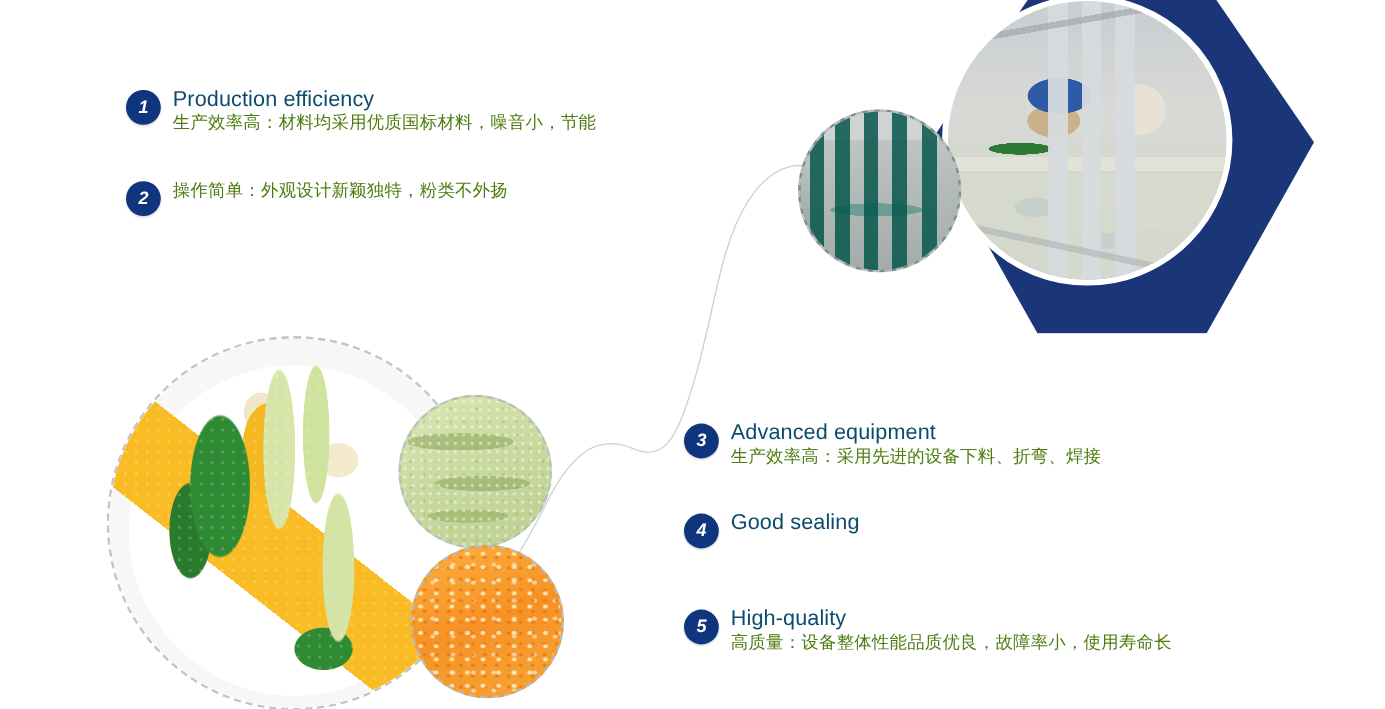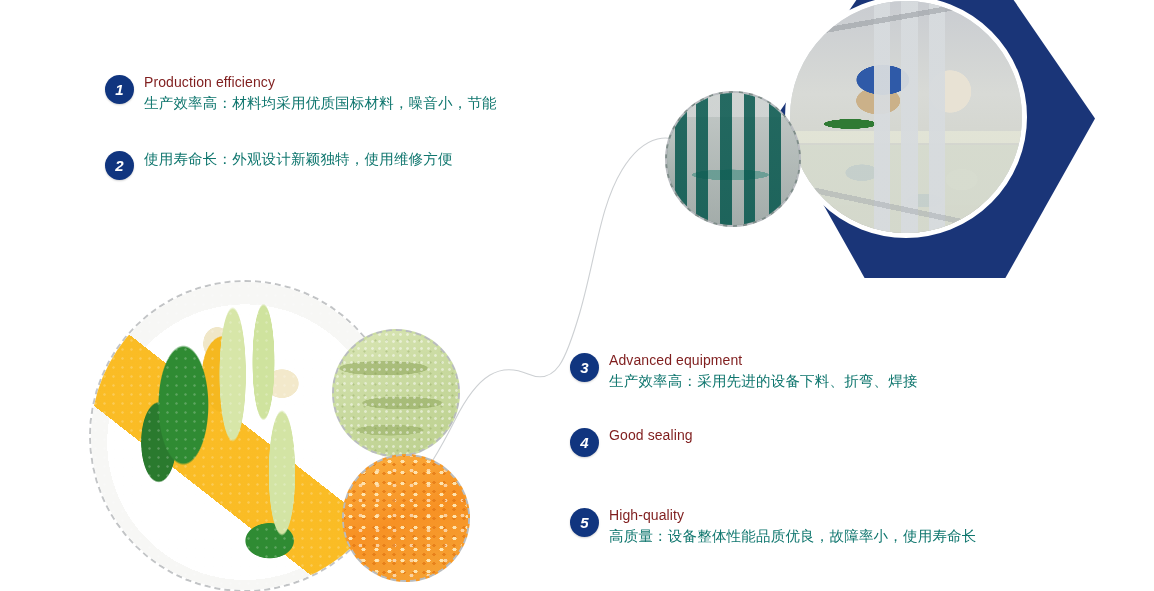--- a/index.html
+++ b/index.html
@@ -42,28 +42,28 @@
     line-height: 1;
     margin-top: 3px;
     box-shadow: 0 1px 2px rgba(0,0,0,0.18);
     user-select: none;
   }
   .feature-text {
     display: flex;
     flex-direction: column;
   }
   .feature-en {
-    color: #7f1d1d;
-    font-size: 14px;
+    color: #0c4a6e;
+    font-size: 18px;
     line-height: 20px;
     white-space: nowrap;
     letter-spacing: 0.1px;
   }
   .feature-cn {
-    color: #0f766e;
+    color: #4d7c0f;
     font-size: 14.5px;
     line-height: 22px;
     white-space: nowrap;
     letter-spacing: 0.2px;
   }
 
   
   #item-1 { left: 105px; top: 72px; }
   #item-2 { left: 105px; top: 148px; }
   #item-3 { left: 570px; top: 350px; }
@@ -334,21 +334,21 @@
     <div class="badge">1</div>
     <div class="feature-text">
       <div class="feature-en">Production efficiency</div>
       <div class="feature-cn">生产效率高：材料均采用优质国标材料，噪音小，节能</div>
     </div>
   </div>
 
   <div class="feature-item" id="item-2">
     <div class="badge">2</div>
     <div class="feature-text">
-      <div class="feature-cn">使用寿命长：外观设计新颖独特，使用维修方便</div>
+      <div class="feature-cn">操作简单：外观设计新颖独特，粉类不外扬</div>
     </div>
   </div>
 
   <div class="feature-item" id="item-3">
     <div class="badge">3</div>
     <div class="feature-text">
       <div class="feature-en">Advanced equipment</div>
       <div class="feature-cn">生产效率高：采用先进的设备下料、折弯、焊接</div>
     </div>
   </div>

